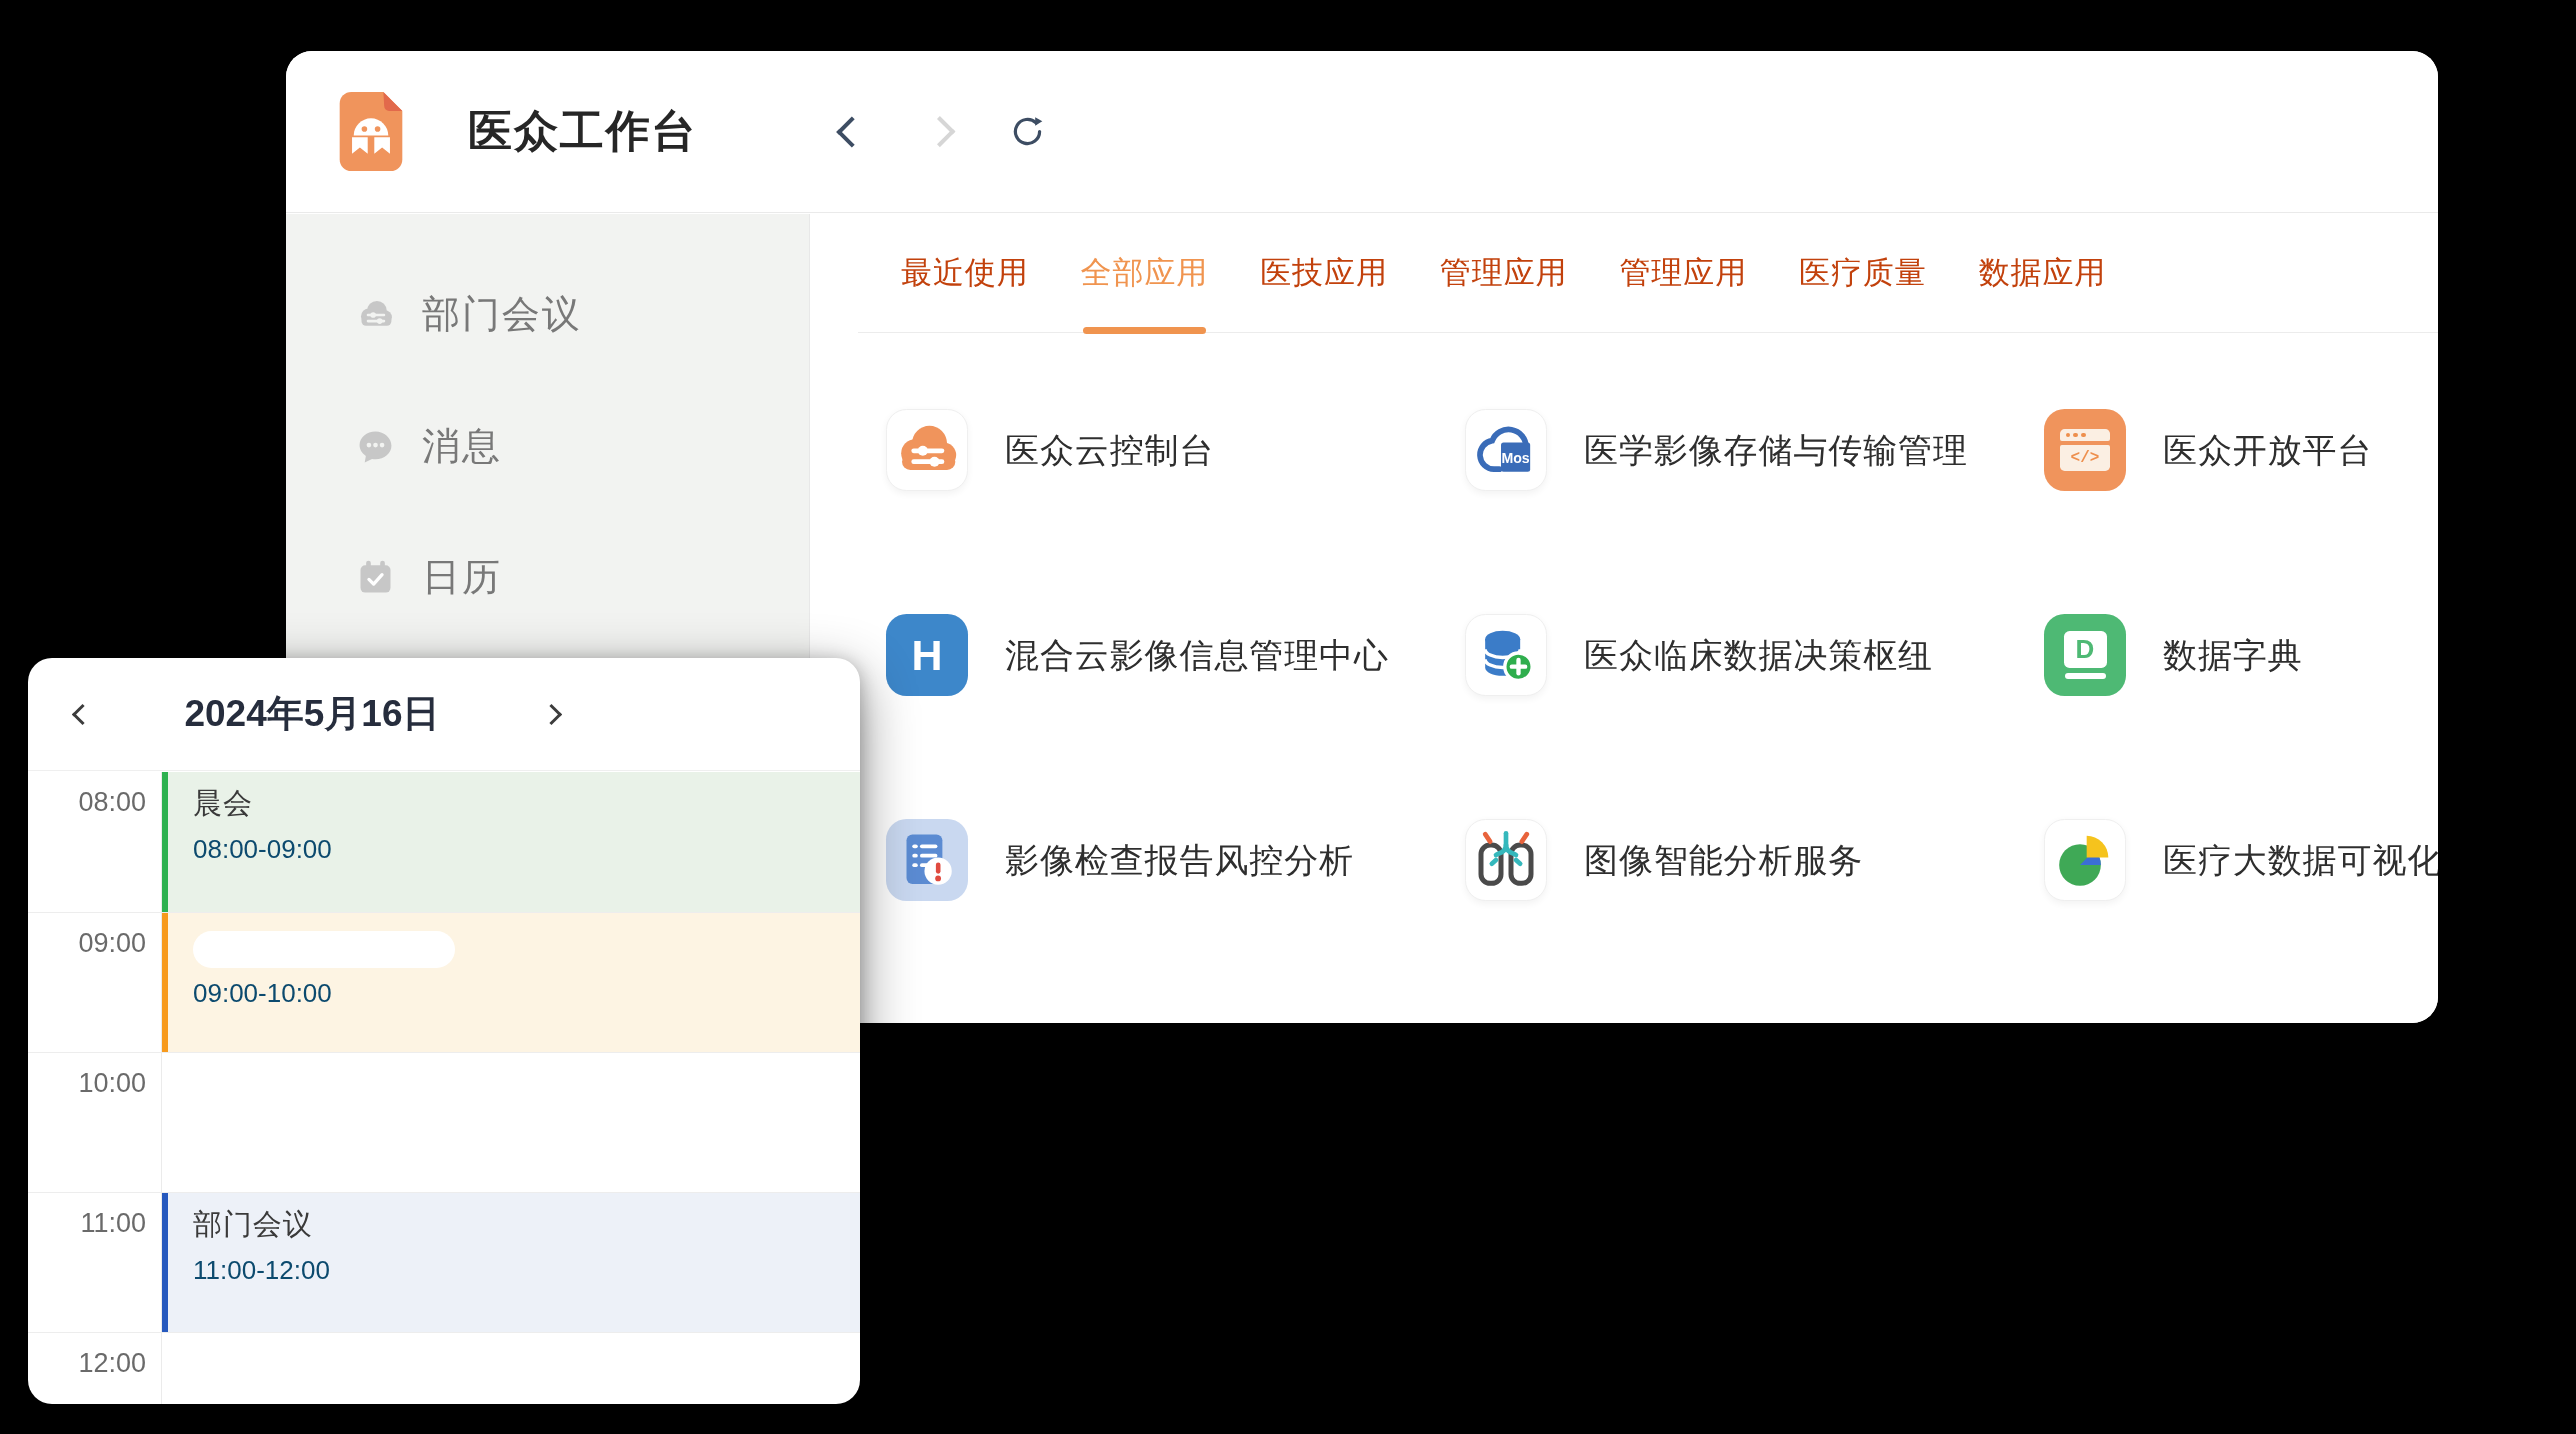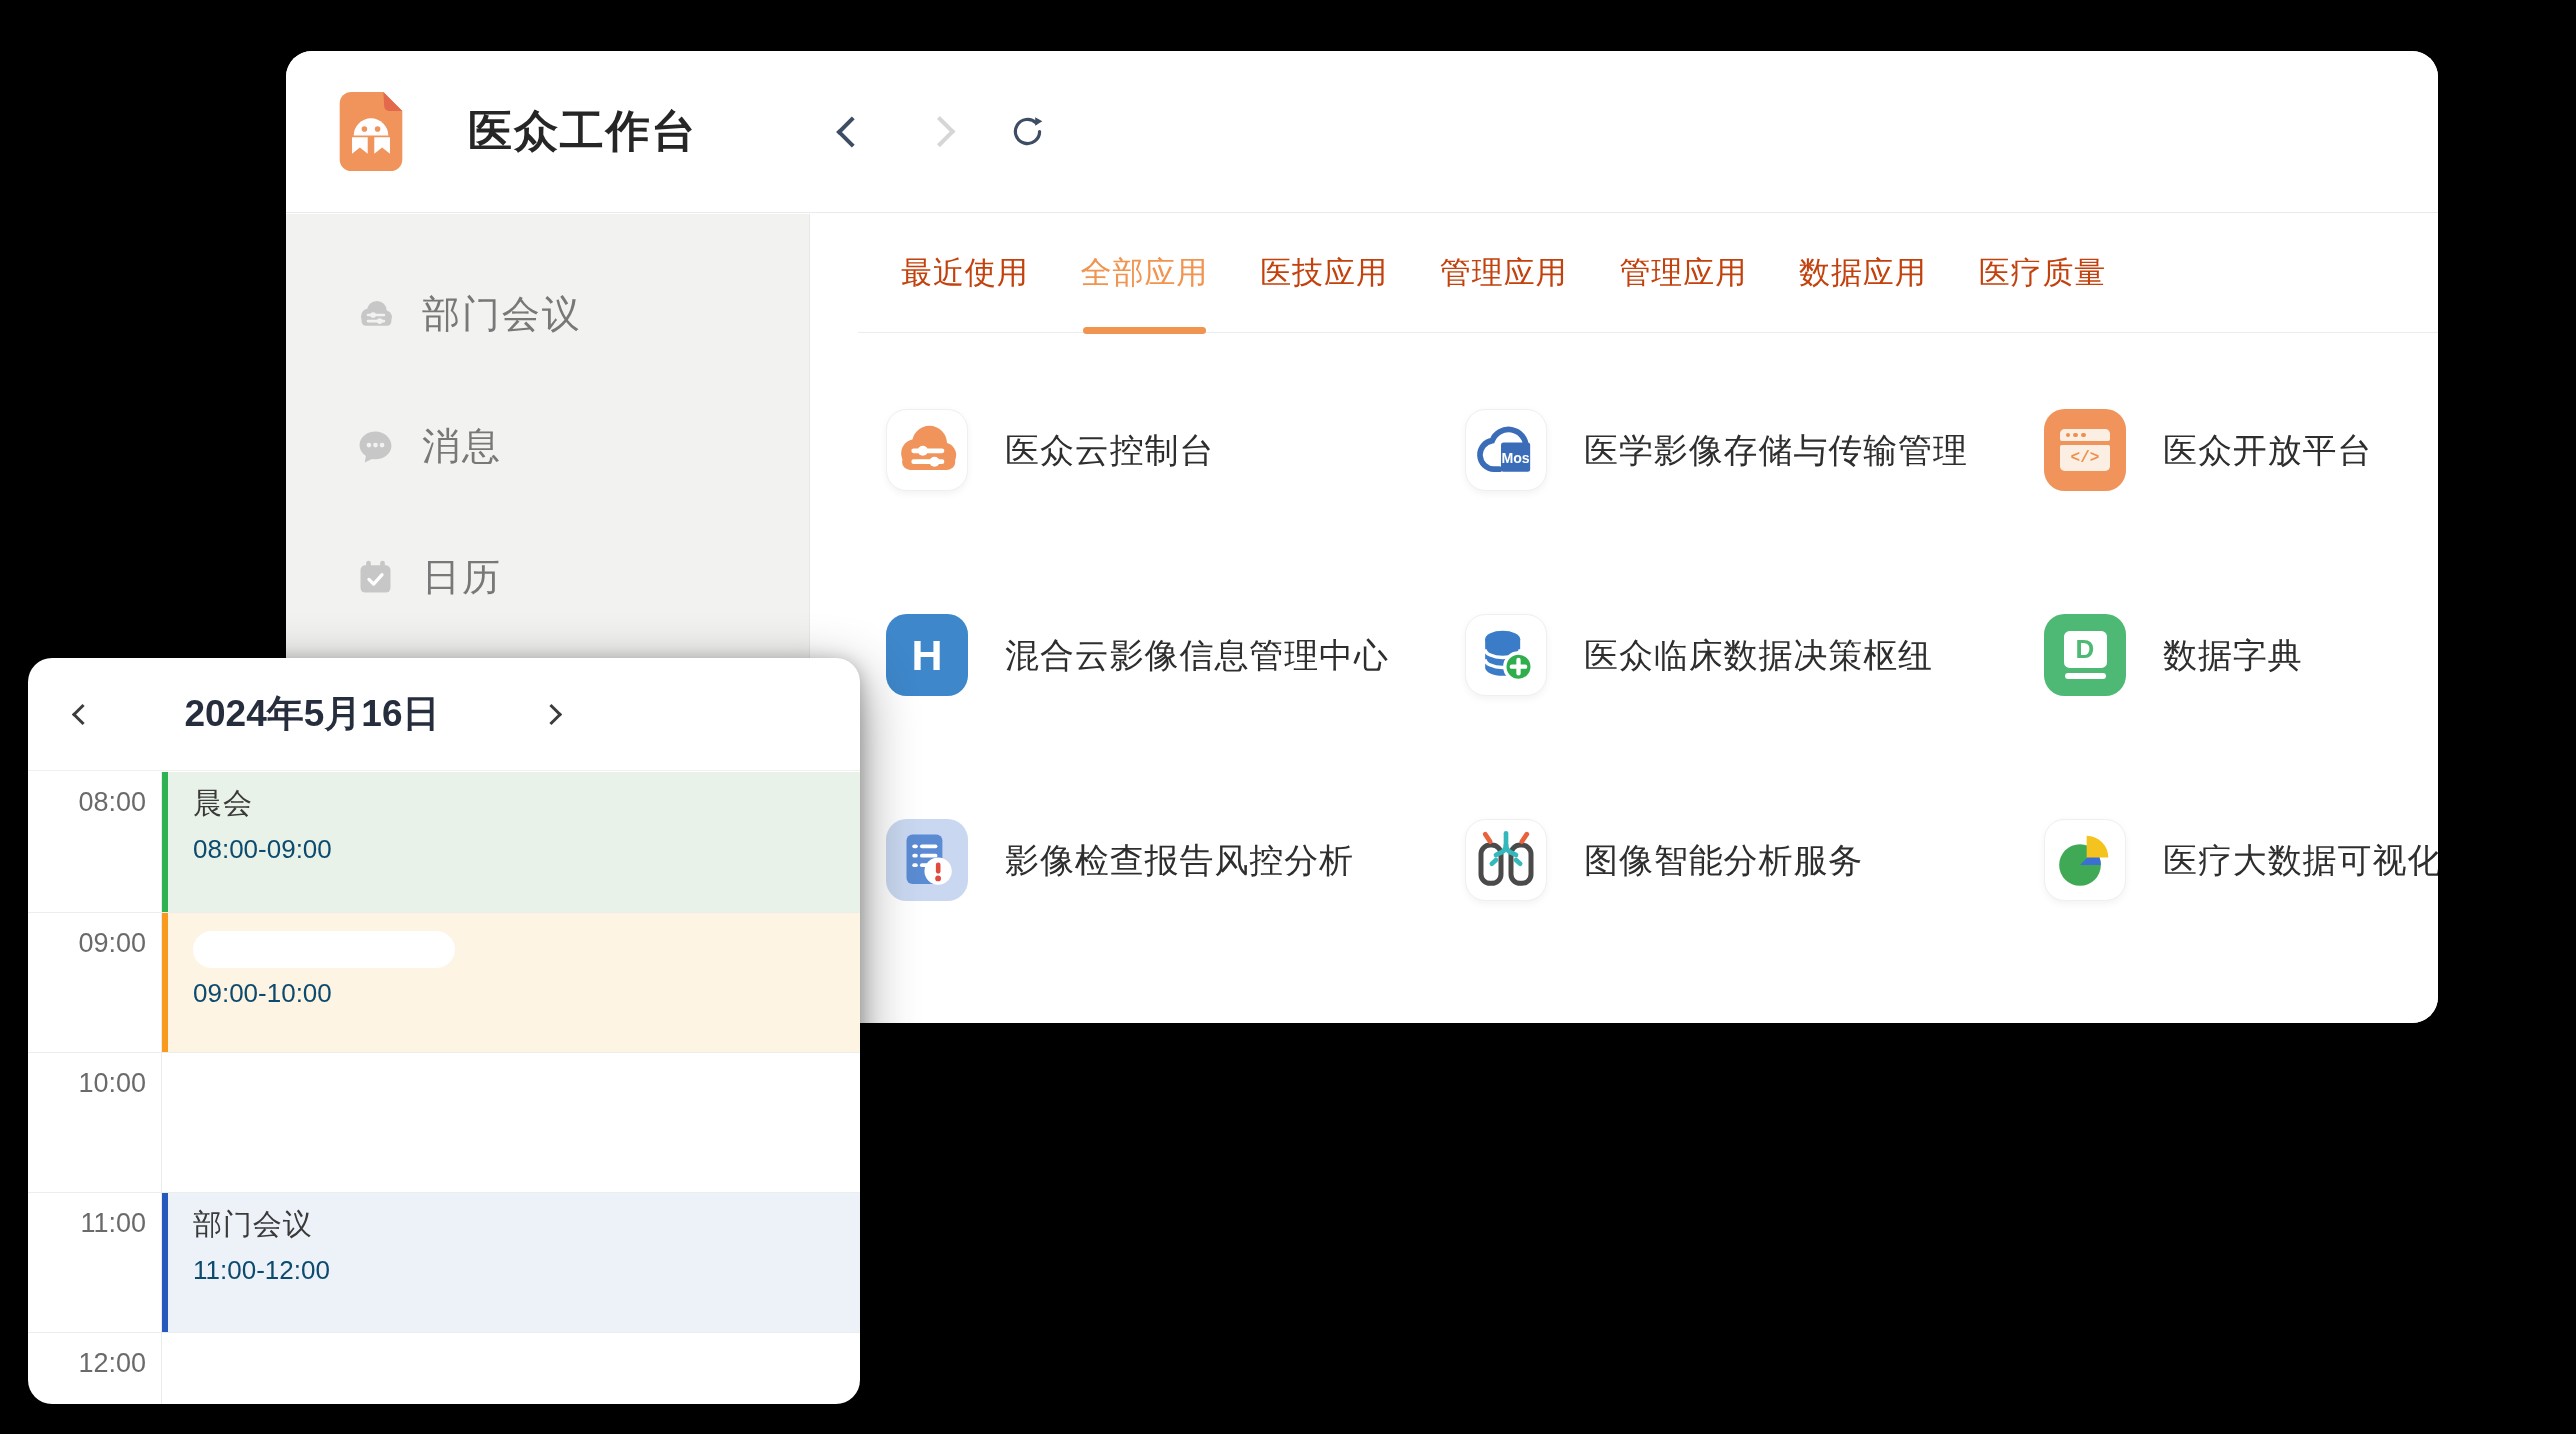--- a/index.html
+++ b/index.html
@@ -167,22 +167,22 @@
     </div>
   </div>
 
   <div class="content">
     <div class="tabsbar">
       <div class="tab">最近使用</div>
       <div class="tab active">全部应用</div>
       <div class="tab">医技应用</div>
       <div class="tab">管理应用</div>
       <div class="tab">管理应用</div>
+      <div class="tab">医疗质量</div>
       <div class="tab">数据应用</div>
-      <div class="tab">医疗质量</div>
     </div>
 
     <div class="apps">
 
       <div class="app">
         <div class="tile tile-white">
           <svg viewBox="0 0 48 48">
             <g fill="#F0945C">
                 <circle cx="17" cy="26" r="8.5"></circle>
                 <circle cx="25.5" cy="20" r="10.5"></circle>

